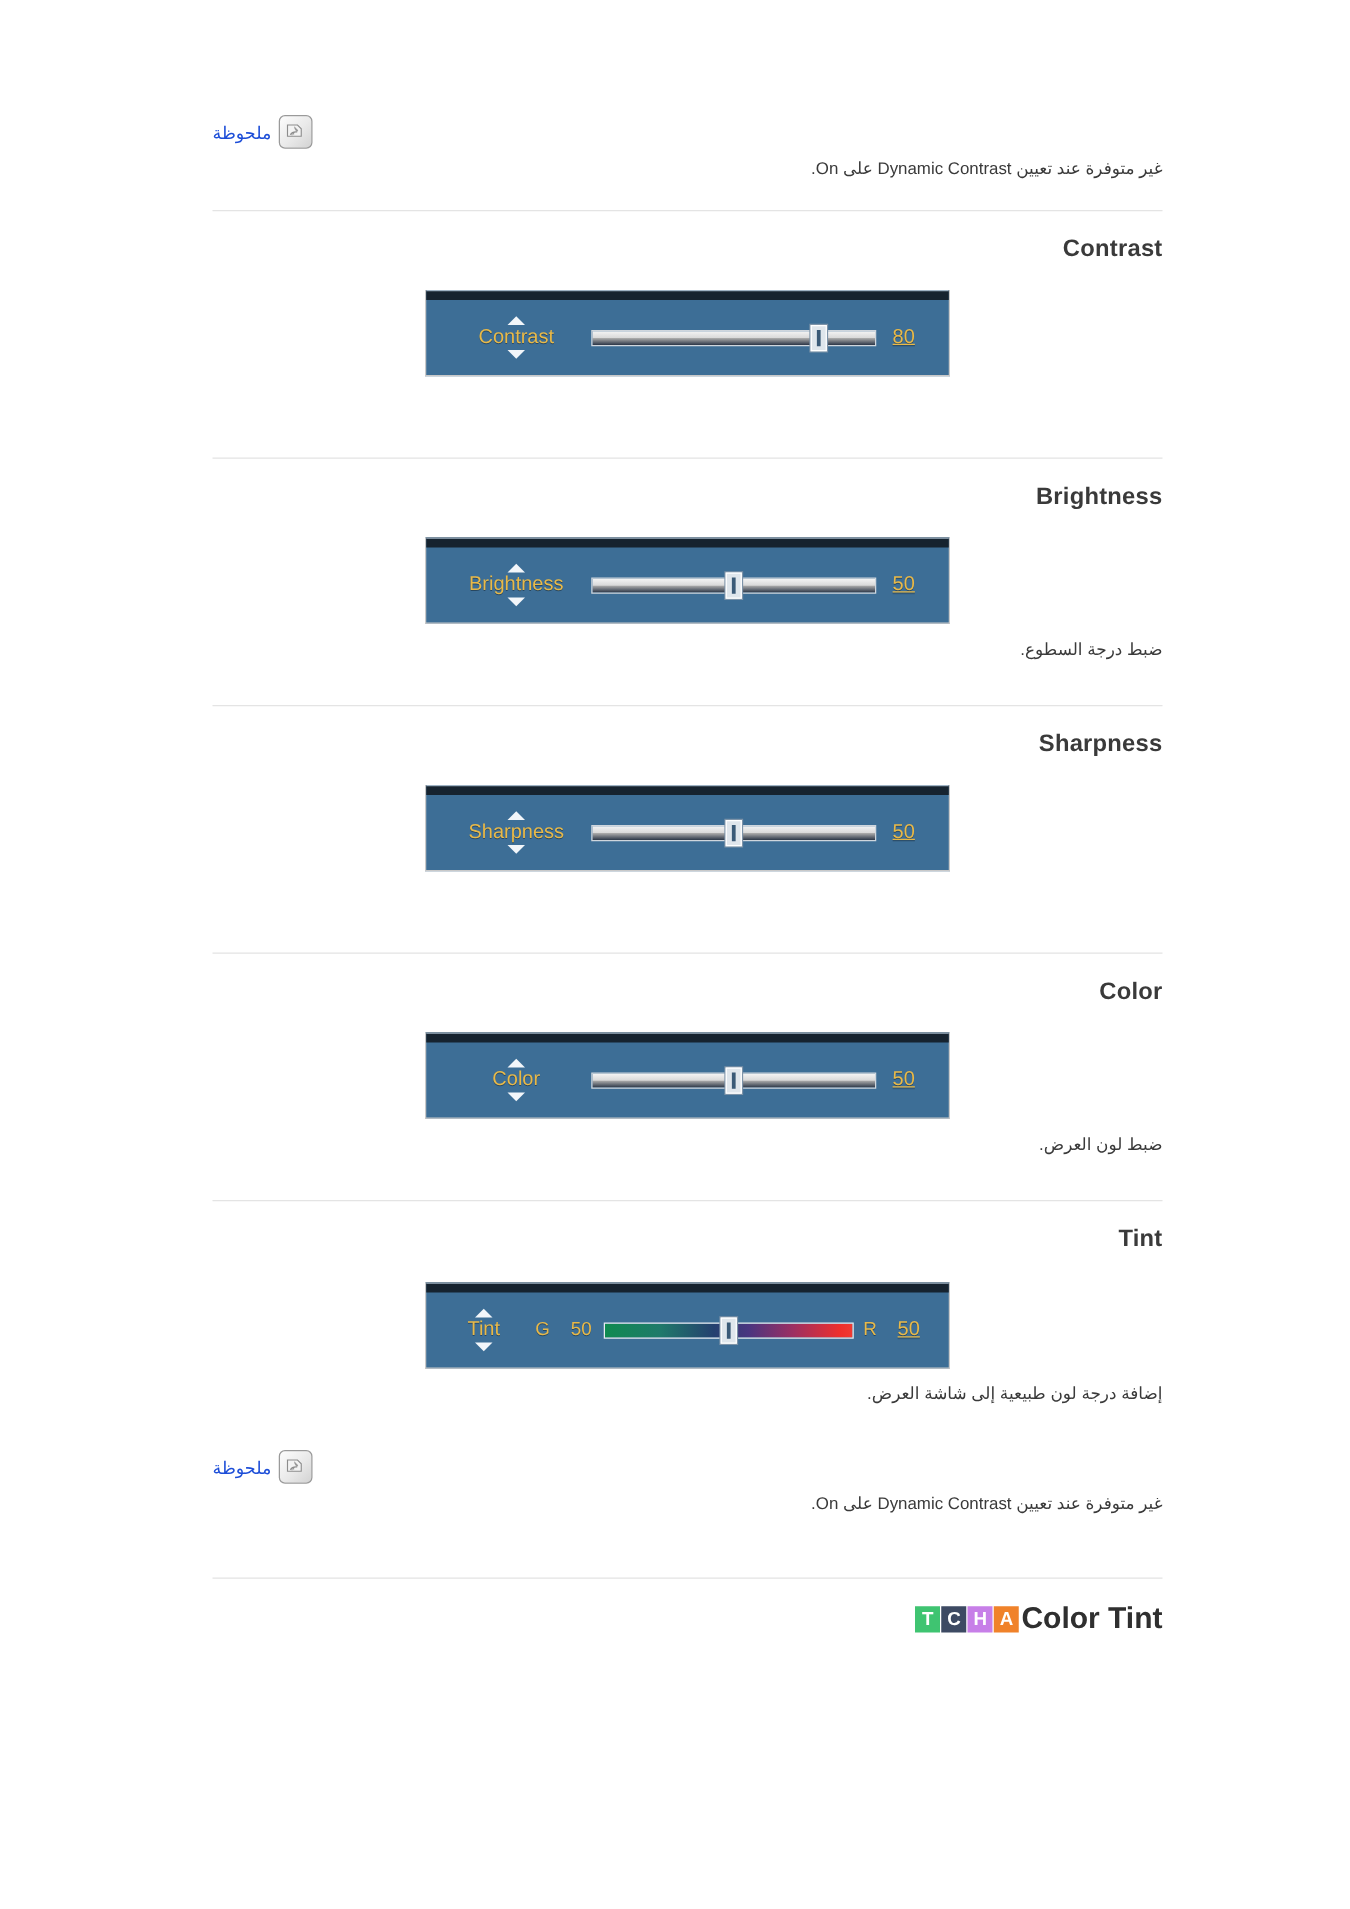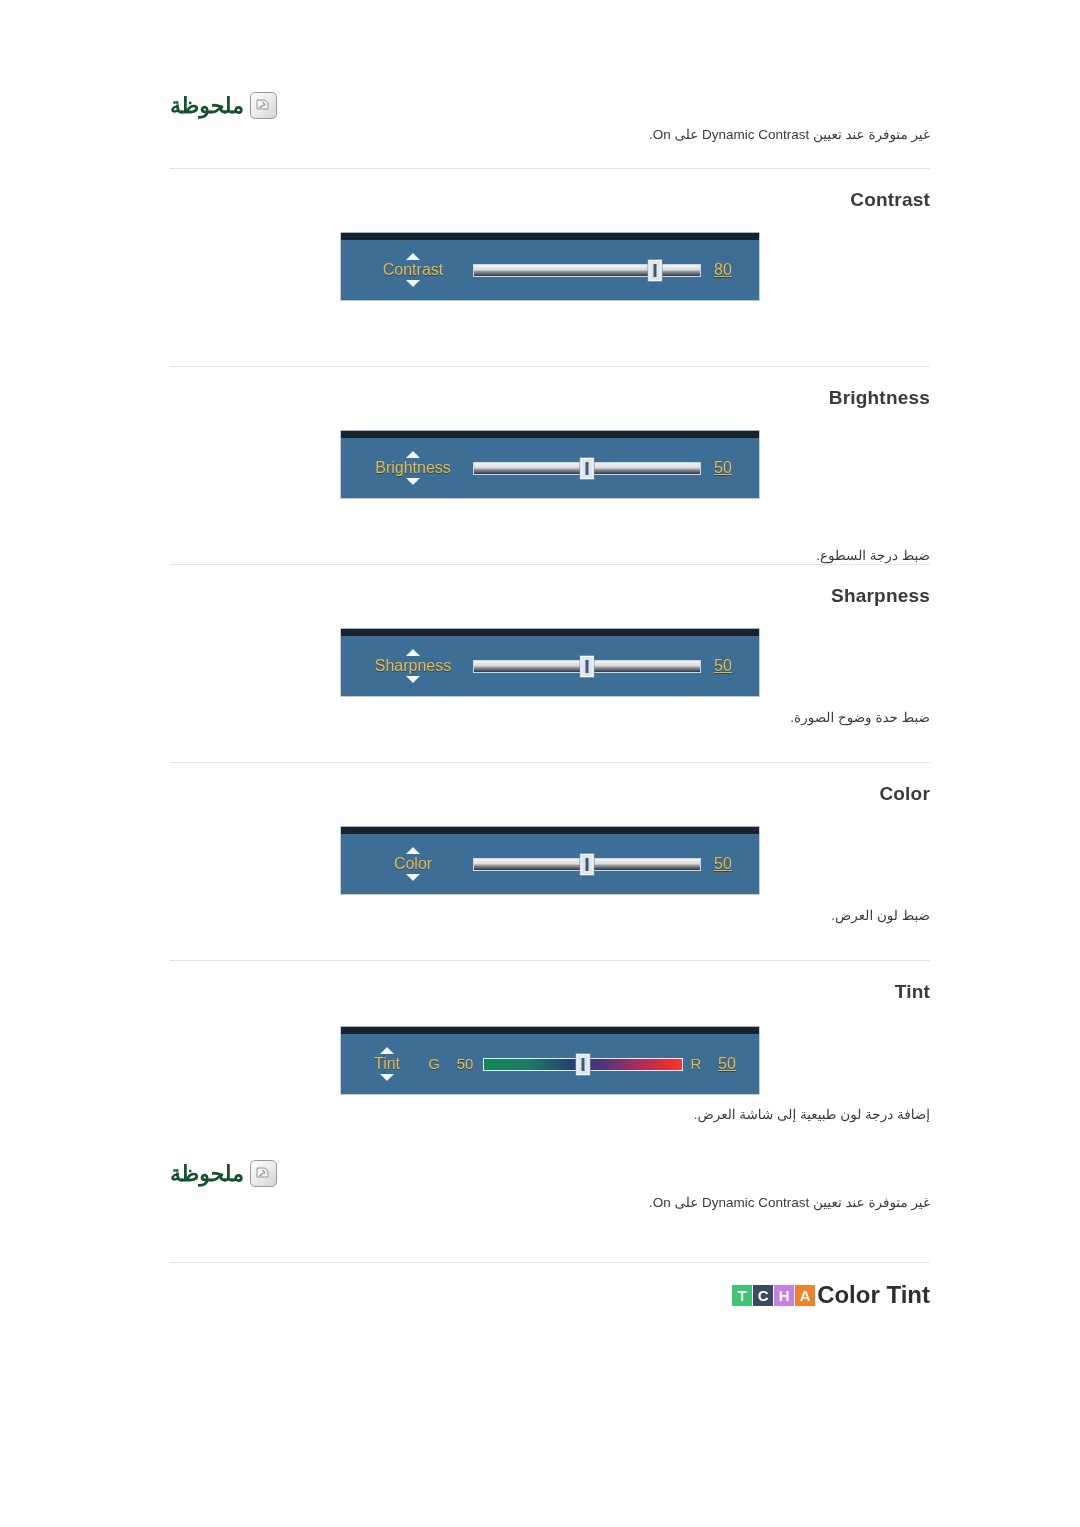--- a/index.html
+++ b/index.html
@@ -41,23 +41,23 @@
     padding-right: 4px;
   }
   .note-head {
     display: flex;
     justify-content: flex-end;
     align-items: center;
     gap: 6px;
     direction: rtl;
   }
   .note-title {
-    font-size: 22px;
-    font-weight: bold;
-    color: #14532d;
+    font-size: 14px;
+    font-weight: normal;
+    color: #1d4ed8;
     direction: rtl;
   }
   .note-icon {
     width: 25px;
     height: 25px;
     border-radius: 5px;
     background: linear-gradient(135deg, #fdfdfd 0%, #e9e9e9 55%, #d3d3d3 100%);
     border: 1px solid #9a9a9a;
     position: relative;
     display: inline-block;
@@ -285,21 +285,21 @@
         </div>
         <div class="osd-trackwrap">
           <div class="osd-track"></div>
           <div class="osd-thumb" style="left:50%;"></div>
         </div>
         <div class="osd-value" style="color: rgb(232, 185, 73);">50</div>
       </div>
     </div>
   </div>
 
-  <div class="content-col caption" style="top:511px;margin-top:36px;">ضبط درجة السطوع.</div>
+  <div class="content-col caption" style="top:511px;">ضبط درجة السطوع.</div>
 
   <div class="content-col divider" style="top: 564px; background: rgb(228, 228, 228);"></div>
 
   <div class="content-col section-title" style="top: 585px; color: rgb(58, 58, 58);">Sharpness</div>
 
   <div class="content-col" style="top:628px;">
     <div class="osd" style="background: rgb(61, 110, 150);">
       <div class="osd-topbar" style="background: rgb(22, 35, 47);"></div>
       <div class="osd-row">
         <div class="osd-labelcell">
@@ -309,21 +309,20 @@
         </div>
         <div class="osd-trackwrap">
           <div class="osd-track"></div>
           <div class="osd-thumb" style="left:50%;"></div>
         </div>
         <div class="osd-value" style="color: rgb(232, 185, 73);">50</div>
       </div>
     </div>
   </div>
 
-  <div class="content-col caption" style="top:709px;">ضبط حدة وضوح الصورة.</div>
 
   <div class="content-col divider" style="top: 762px; background: rgb(228, 228, 228);"></div>
 
   <div class="content-col section-title" style="top: 783px; color: rgb(58, 58, 58);">Color</div>
 
   <div class="content-col" style="top:826px;">
     <div class="osd" style="background: rgb(61, 110, 150);">
       <div class="osd-topbar" style="background: rgb(22, 35, 47);"></div>
       <div class="osd-row">
         <div class="osd-labelcell">

